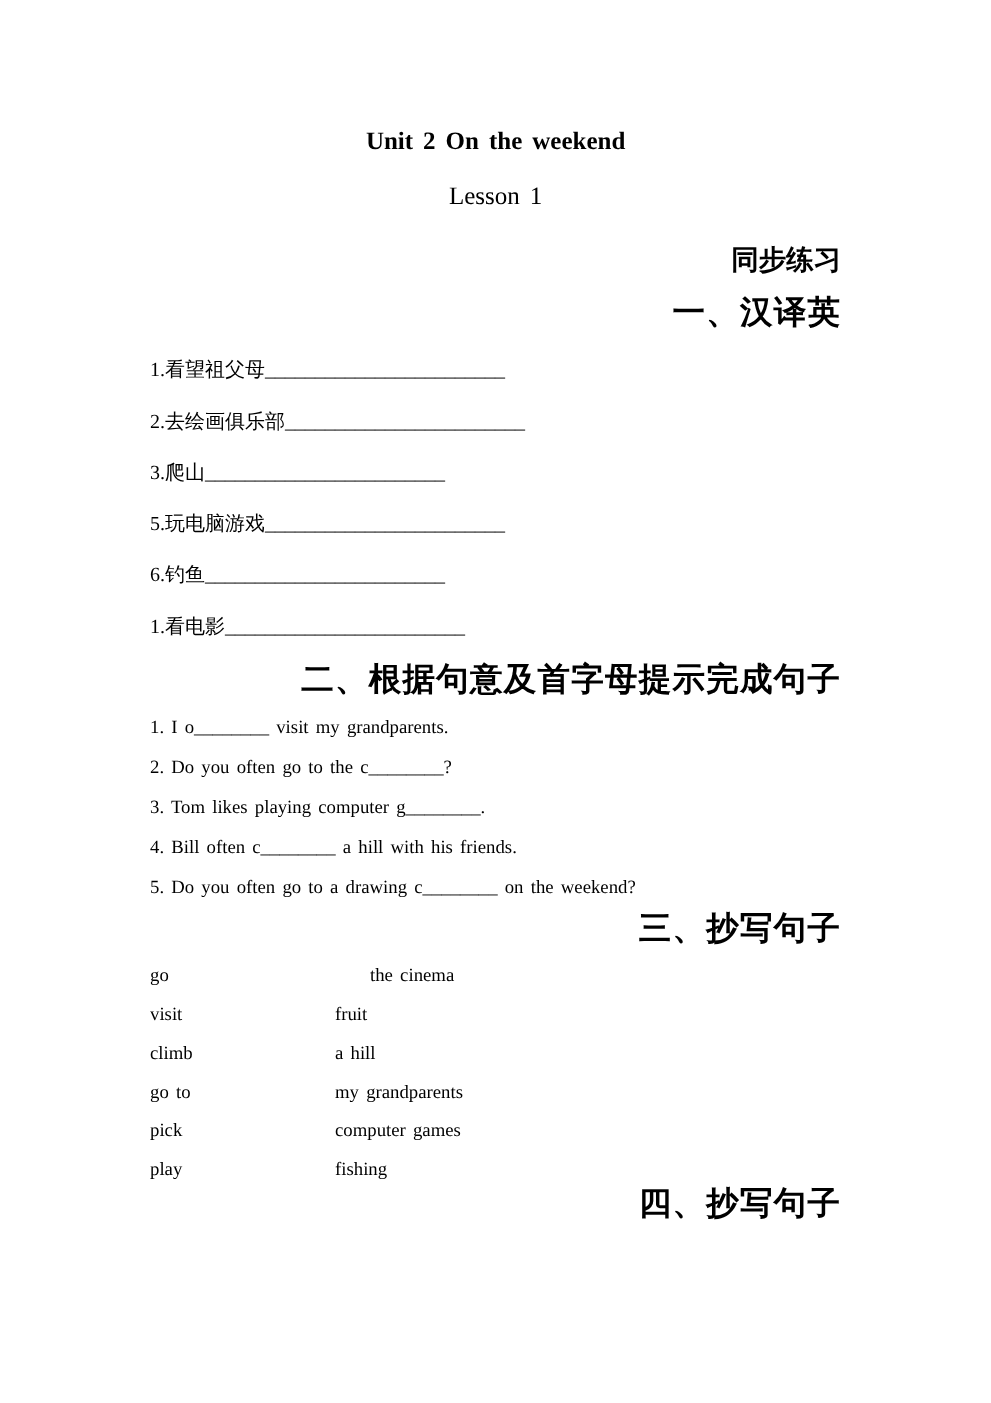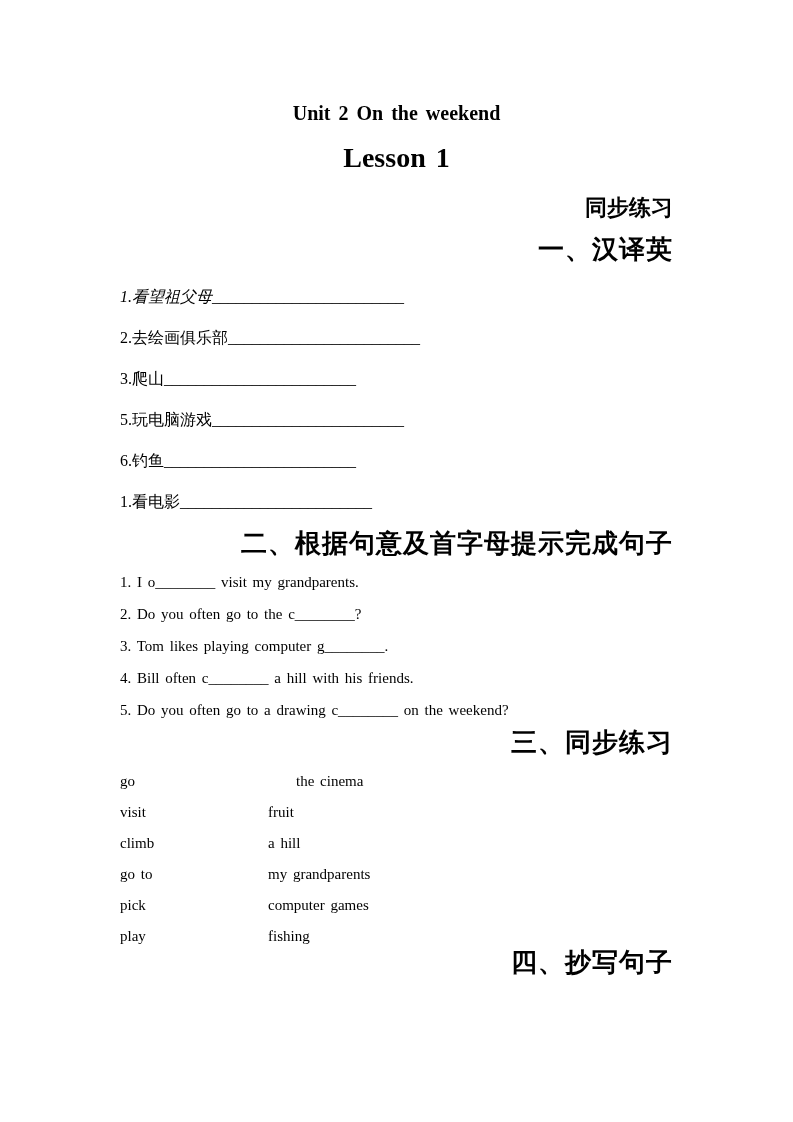--- a/index.html
+++ b/index.html
@@ -23,22 +23,22 @@
   .doc-title {
     text-align: center;
     font-weight: bold;
     font-size: 20px;
     line-height: 19px;
     word-spacing: 3px;
     font-family: "Liberation Serif", "DejaVu Serif", serif;
   }
   .lesson-title {
     text-align: center;
-    font-weight: bold;
-    font-size: 28px;
+    font-weight: normal;
+    font-size: 20px;
     line-height: 19px;
     word-spacing: 3px;
     margin-top: 25px;
   }
   .exercise-subtitle {
     text-align: right;
     font-weight: bold;
     font-size: 22px;
     line-height: 22px;
     margin-top: 30px;
@@ -55,21 +55,21 @@
   .sec1-heading { margin-top: 22px; }
   .sec2-heading { margin-top: 24px; }
   .sec3-heading { margin-top: 14px; }
   .sec4-heading { margin-top: 8px; }
 
   .s1-item {
     font-size: 16px;
     line-height: 19px;
     margin-top: 22px;
   }
-  .s1-item.first { margin-top: 26px; font-style: italic; }
+  .s1-item.first { margin-top: 26px; }
 
   .s2-item {
     font-size: 15px;
     line-height: 19px;
     margin-top: 13px;
     word-spacing: 2px;
   }
   .s2-item.first { margin-top: 18px; }
 
   .match-row {
@@ -110,21 +110,21 @@
   <section>
     <div class="sec-heading sec2-heading">二、根据句意及首字母提示完成句子</div>
     <div class="s2-item first">1. I o________ visit my grandparents.</div>
     <div class="s2-item">2. Do you often go to the c________?</div>
     <div class="s2-item">3. Tom likes playing computer g________.</div>
     <div class="s2-item">4. Bill often c________ a hill with his friends.</div>
     <div class="s2-item">5. Do you often go to a drawing c________ on the weekend?</div>
   </section>
 
   <section>
-    <div class="sec-heading sec3-heading">三、同步练习</div>
+    <div class="sec-heading sec3-heading">三、抄写句子</div>
     <div class="match-row first">
       <span class="match-left">go</span>
       <span class="match-right">the cinema</span>
     </div>
     <div class="match-row">
       <span class="match-left">visit</span>
       <span class="match-right">fruit</span>
     </div>
     <div class="match-row">
       <span class="match-left">climb</span>

